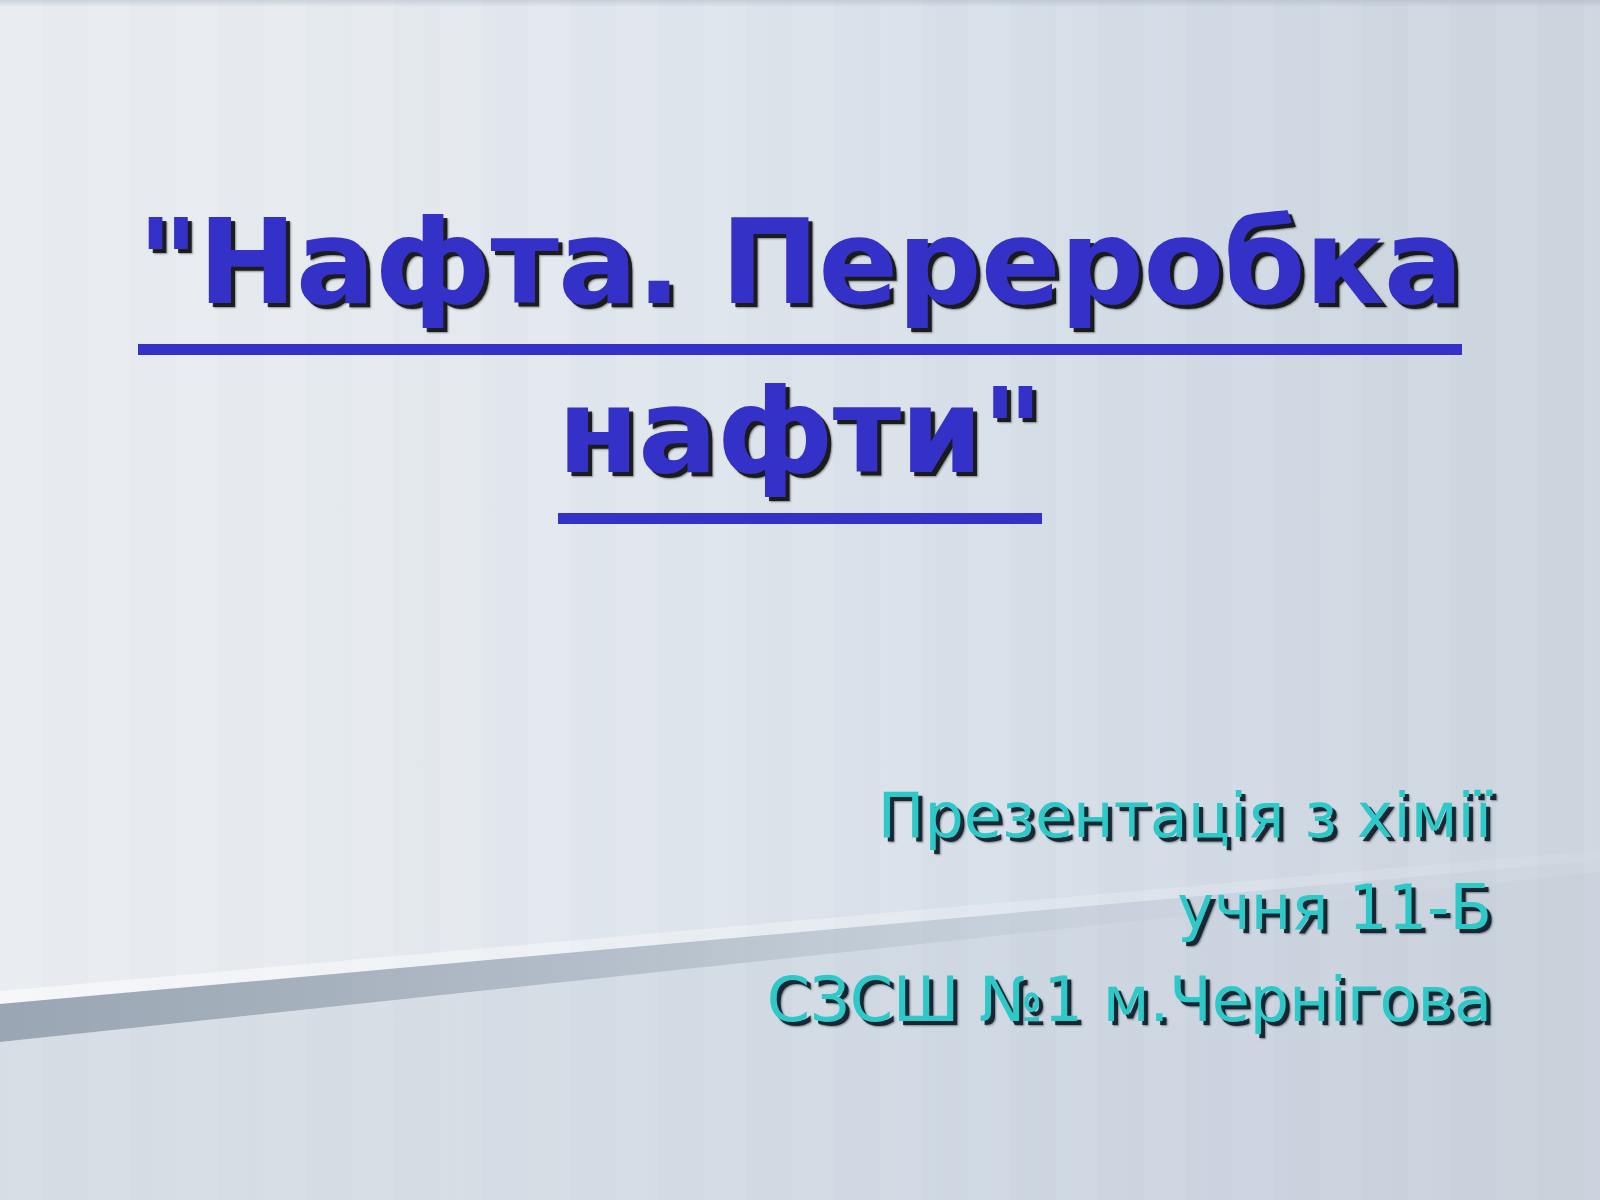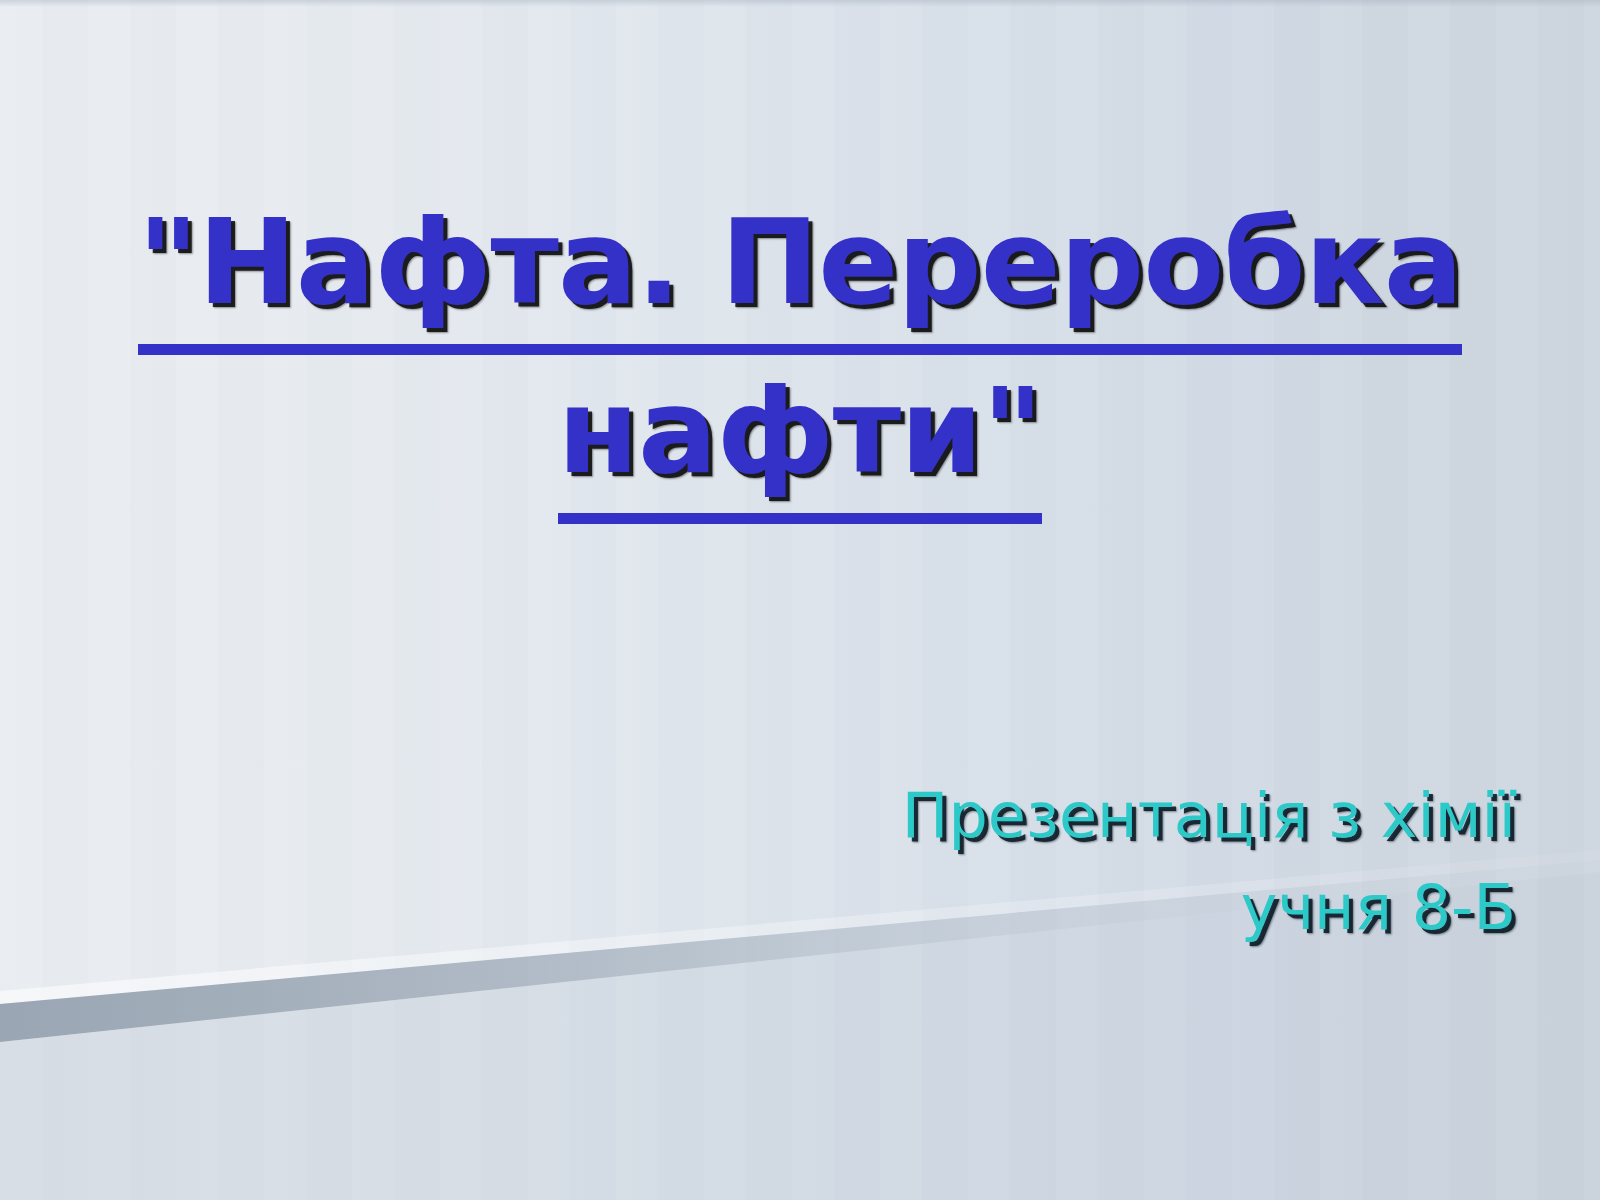--- a/index.html
+++ b/index.html
@@ -136,21 +136,21 @@
 
   
   .title-line .u::after {
     content: "";
     display: block;
     height: 0;
   }
 
   .subtitle-block {
     position: absolute;
-    right: 84px;
+    right: 108px;
     top: 770px;
     width: 1000px;
     text-align: right;
   }
 
   .subtitle-line {
     display: block;
     font-size: 62px;
     line-height: 92px;
     font-weight: normal;
@@ -175,17 +175,18 @@
 
   <div class="content">
 
     <div class="title-block">
       <span class="title-line"><span class="u">"Нафта. Переробка</span></span>
       <span class="title-line"><span class="u">нафти"</span></span>
     </div>
 
     <div class="subtitle-block">
       <span class="subtitle-line">Презентація з хімії</span>
-      <span class="subtitle-line">учня 8-Б</span>
+      <span class="subtitle-line">учня 11-Б</span>
+      <span class="subtitle-line">СЗСШ №1 м.Чернігова</span>
     </div>
 
   </div>
 </div>
 
 </body></html>

